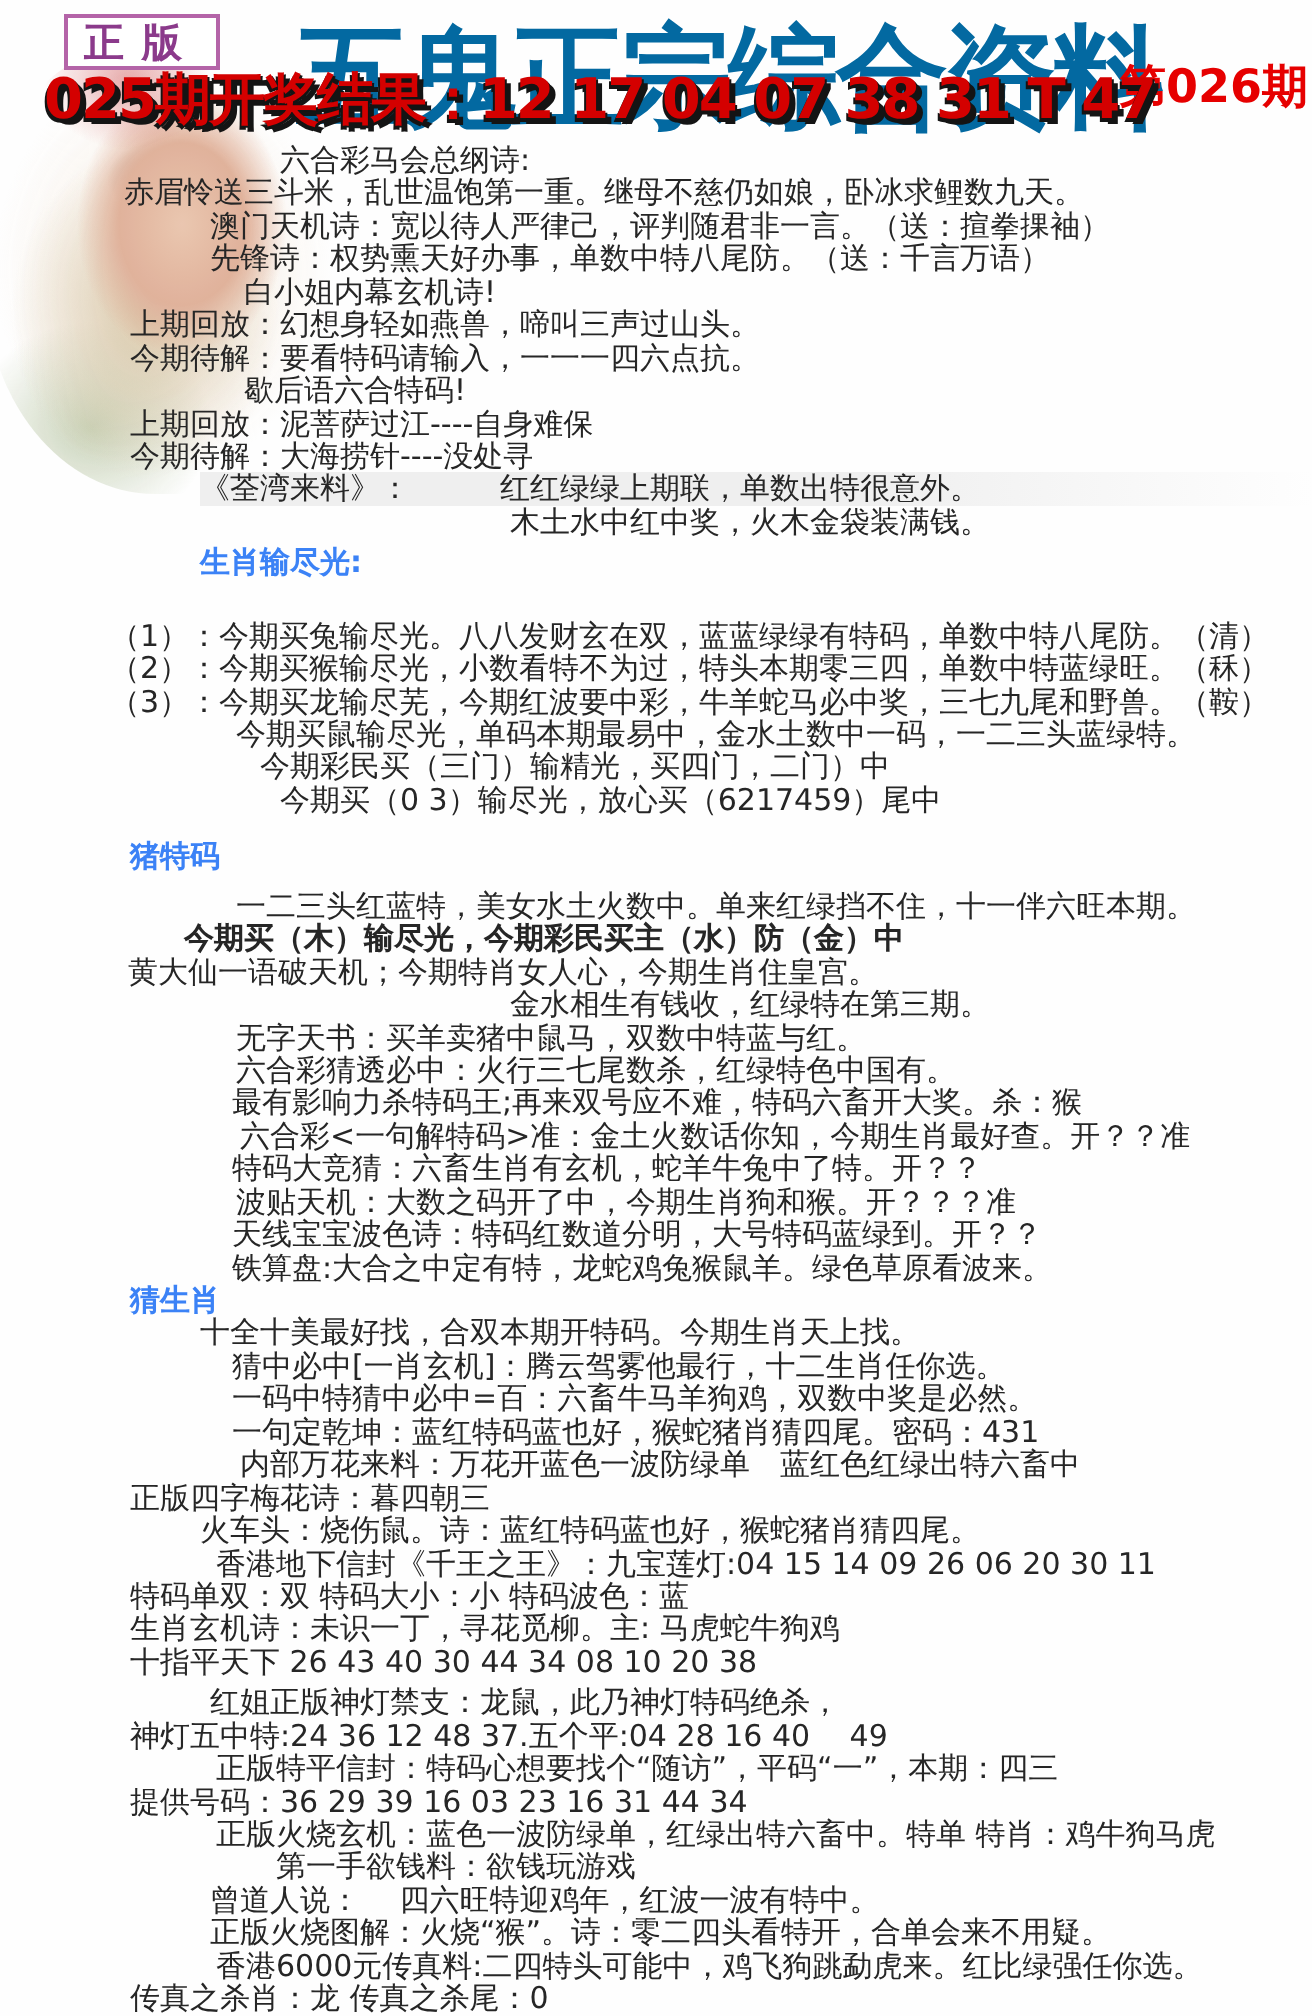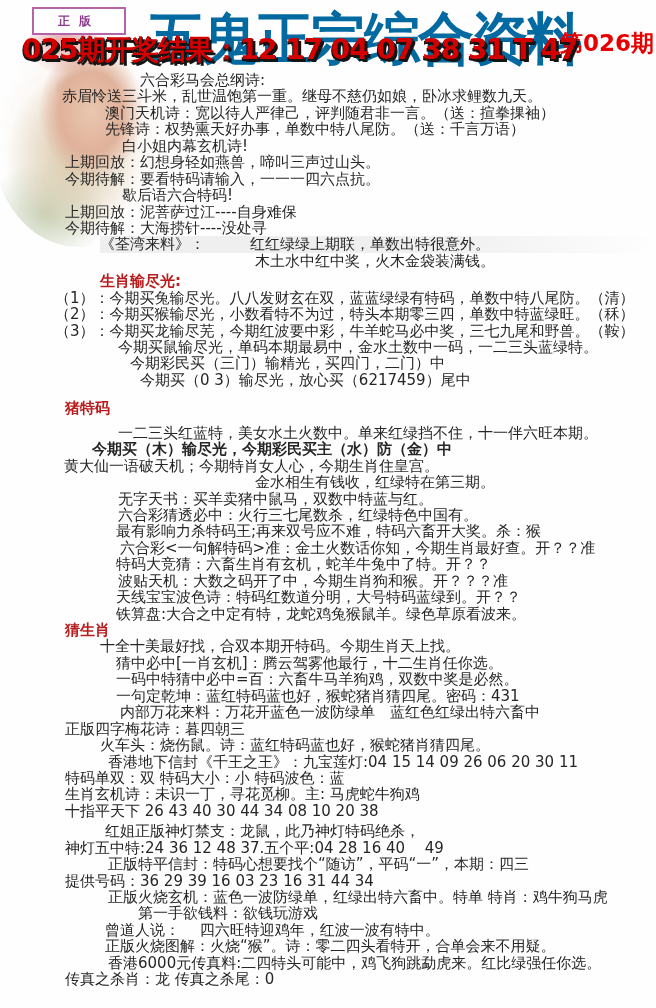--- a/index.html
+++ b/index.html
@@ -11,36 +11,36 @@
     background:
       radial-gradient(ellipse 60px 50px at 40% 8%, rgba(200,60,60,.45), rgba(200,60,60,0) 70%),
       radial-gradient(ellipse 70px 90px at 55% 40%, #e9c4ac 0%, #dfae96 45%, rgba(223,174,150,0) 75%),
       radial-gradient(ellipse 40px 26px at 52% 30%, #7a5a4c 0%, rgba(122,90,76,0) 80%),
       radial-gradient(ellipse 90px 110px at 45% 60%, #d8c7a8 0%, rgba(216,199,168,0) 75%),
       radial-gradient(ellipse 80px 70px at 30% 85%, rgba(150,170,120,.55), rgba(150,170,120,0) 75%),
       radial-gradient(ellipse 100px 120px at 50% 50%, #f4e9dc 0%, rgba(244,233,220,0) 85%);
     border-radius:45% 55% 50% 50%;opacity:.95;}
 
   .badge{position:absolute;left:32px;top:7px;width:66px;height:24px;border:2px solid #b464a8;
-    background:#fff;color:#8b3a8b;font-size:12px;font-weight:bold;letter-spacing:9px;
-    line-height:24px;padding-left:24px;}
+    background:#fff;color:#8b3a8b;font-size:20px;font-weight:bold;letter-spacing:9px;
+    line-height:24px;padding-left:8px;}
 
   .title{position:absolute;left:148px;top:2px;width:450px;color:#0369a1;
     font-family:"DejaVu Serif","Liberation Serif",serif;font-size:56px;font-weight:600;
     white-space:nowrap;letter-spacing:-2px;}
 
   .issue{position:absolute;left:560px;top:28px;color:#e60000;font-size:23px;font-weight:bold;white-space:nowrap;}
 
   .overlay-result{position:absolute;left:22px;top:31px;color:#d40000;font-size:28px;font-weight:bold;
     white-space:nowrap;letter-spacing:-1px;
     text-shadow:3px 3px 0 #141414,1px 1px 0 #141414,-1px 2px 0 #141414;}
 
   .body-lines{position:absolute;left:0;top:0;width:656px;padding-top:72px;overflow:hidden;}
   .line{height:16.45px;line-height:16.45px;font-size:15px;color:#262626;white-space:nowrap;}
-  .line.red{color:#b91c1c;font-weight:bold;}
+  .line.red{color:#3b82f6;font-weight:bold;}
   .line.hl{background:linear-gradient(to right, #efefef 0%, #efefef 60%, rgba(239,239,239,0) 100%);}
 </style>
 </head>
 <body>
 
 <div class="page">
 
   <div class="portrait"></div>
 
   <div class="body-lines">
@@ -50,21 +50,21 @@
       <div class="line" style="margin-left: 105px;">先锋诗：权势熏天好办事，单数中特八尾防。（送：千言万语）</div>
       <div class="line" style="margin-left: 122px;">白小姐内幕玄机诗!</div>
       <div class="line" style="margin-left: 65px;">上期回放：幻想身轻如燕兽，啼叫三声过山头。</div>
       <div class="line" style="margin-left: 65px;">今期待解：要看特码请输入，一一一四六点抗。</div>
       <div class="line" style="margin-left: 122px;">歇后语六合特码!</div>
       <div class="line" style="margin-left: 65px;">上期回放：泥菩萨过江----自身难保</div>
       <div class="line" style="margin-left: 65px;">今期待解：大海捞针----没处寻</div>
       <div class="line hl" style="margin-left: 100px;">《荃湾来料》：　　　红红绿绿上期联，单数出特很意外。</div>
       <div class="line" style="margin-left: 255px;">木土水中红中奖，火木金袋装满钱。</div>
       <div class="line red" style="margin-left: 100px; margin-top: 4px;">生肖输尽光:</div>
-      <div class="line" style="margin-left: 55px; margin-top: 0;">（1）：今期买兔输尽光。八八发财玄在双，蓝蓝绿绿有特码，单数中特八尾防。（清）</div>
+      <div class="line" style="margin-left: 55px; margin-top: 20px;">（1）：今期买兔输尽光。八八发财玄在双，蓝蓝绿绿有特码，单数中特八尾防。（清）</div>
       <div class="line" style="margin-left: 55px;">（2）：今期买猴输尽光，小数看特不为过，特头本期零三四，单数中特蓝绿旺。（秝）</div>
       <div class="line" style="margin-left: 55px;">（3）：今期买龙输尽芜，今期红波要中彩，牛羊蛇马必中奖，三七九尾和野兽。（鞍）</div>
       <div class="line" style="margin-left: 118px;">今期买鼠输尽光，单码本期最易中，金水土数中一码，一二三头蓝绿特。</div>
       <div class="line" style="margin-left: 130px;">今期彩民买（三门）输精光，买四门，二门）中</div>
       <div class="line" style="margin-left: 140px;">今期买（0 3）输尽光，放心买（6217459）尾中</div>
       <div class="line red" style="margin-left: 65px; margin-top: 12px;">猪特码</div>
       <div class="line" style="margin-left: 118px; margin-top: 8px;">一二三头红蓝特，美女水土火数中。单来红绿挡不住，十一伴六旺本期。</div>
       <div class="line" style="margin-left: 92px; font-weight: bold;">今期买（木）输尽光，今期彩民买主（水）防（金）中</div>
       <div class="line" style="margin-left: 64px;">黄大仙一语破天机；今期特肖女人心，今期生肖住皇宫。</div>
       <div class="line" style="margin-left: 255px;">金水相生有钱收，红绿特在第三期。</div>

